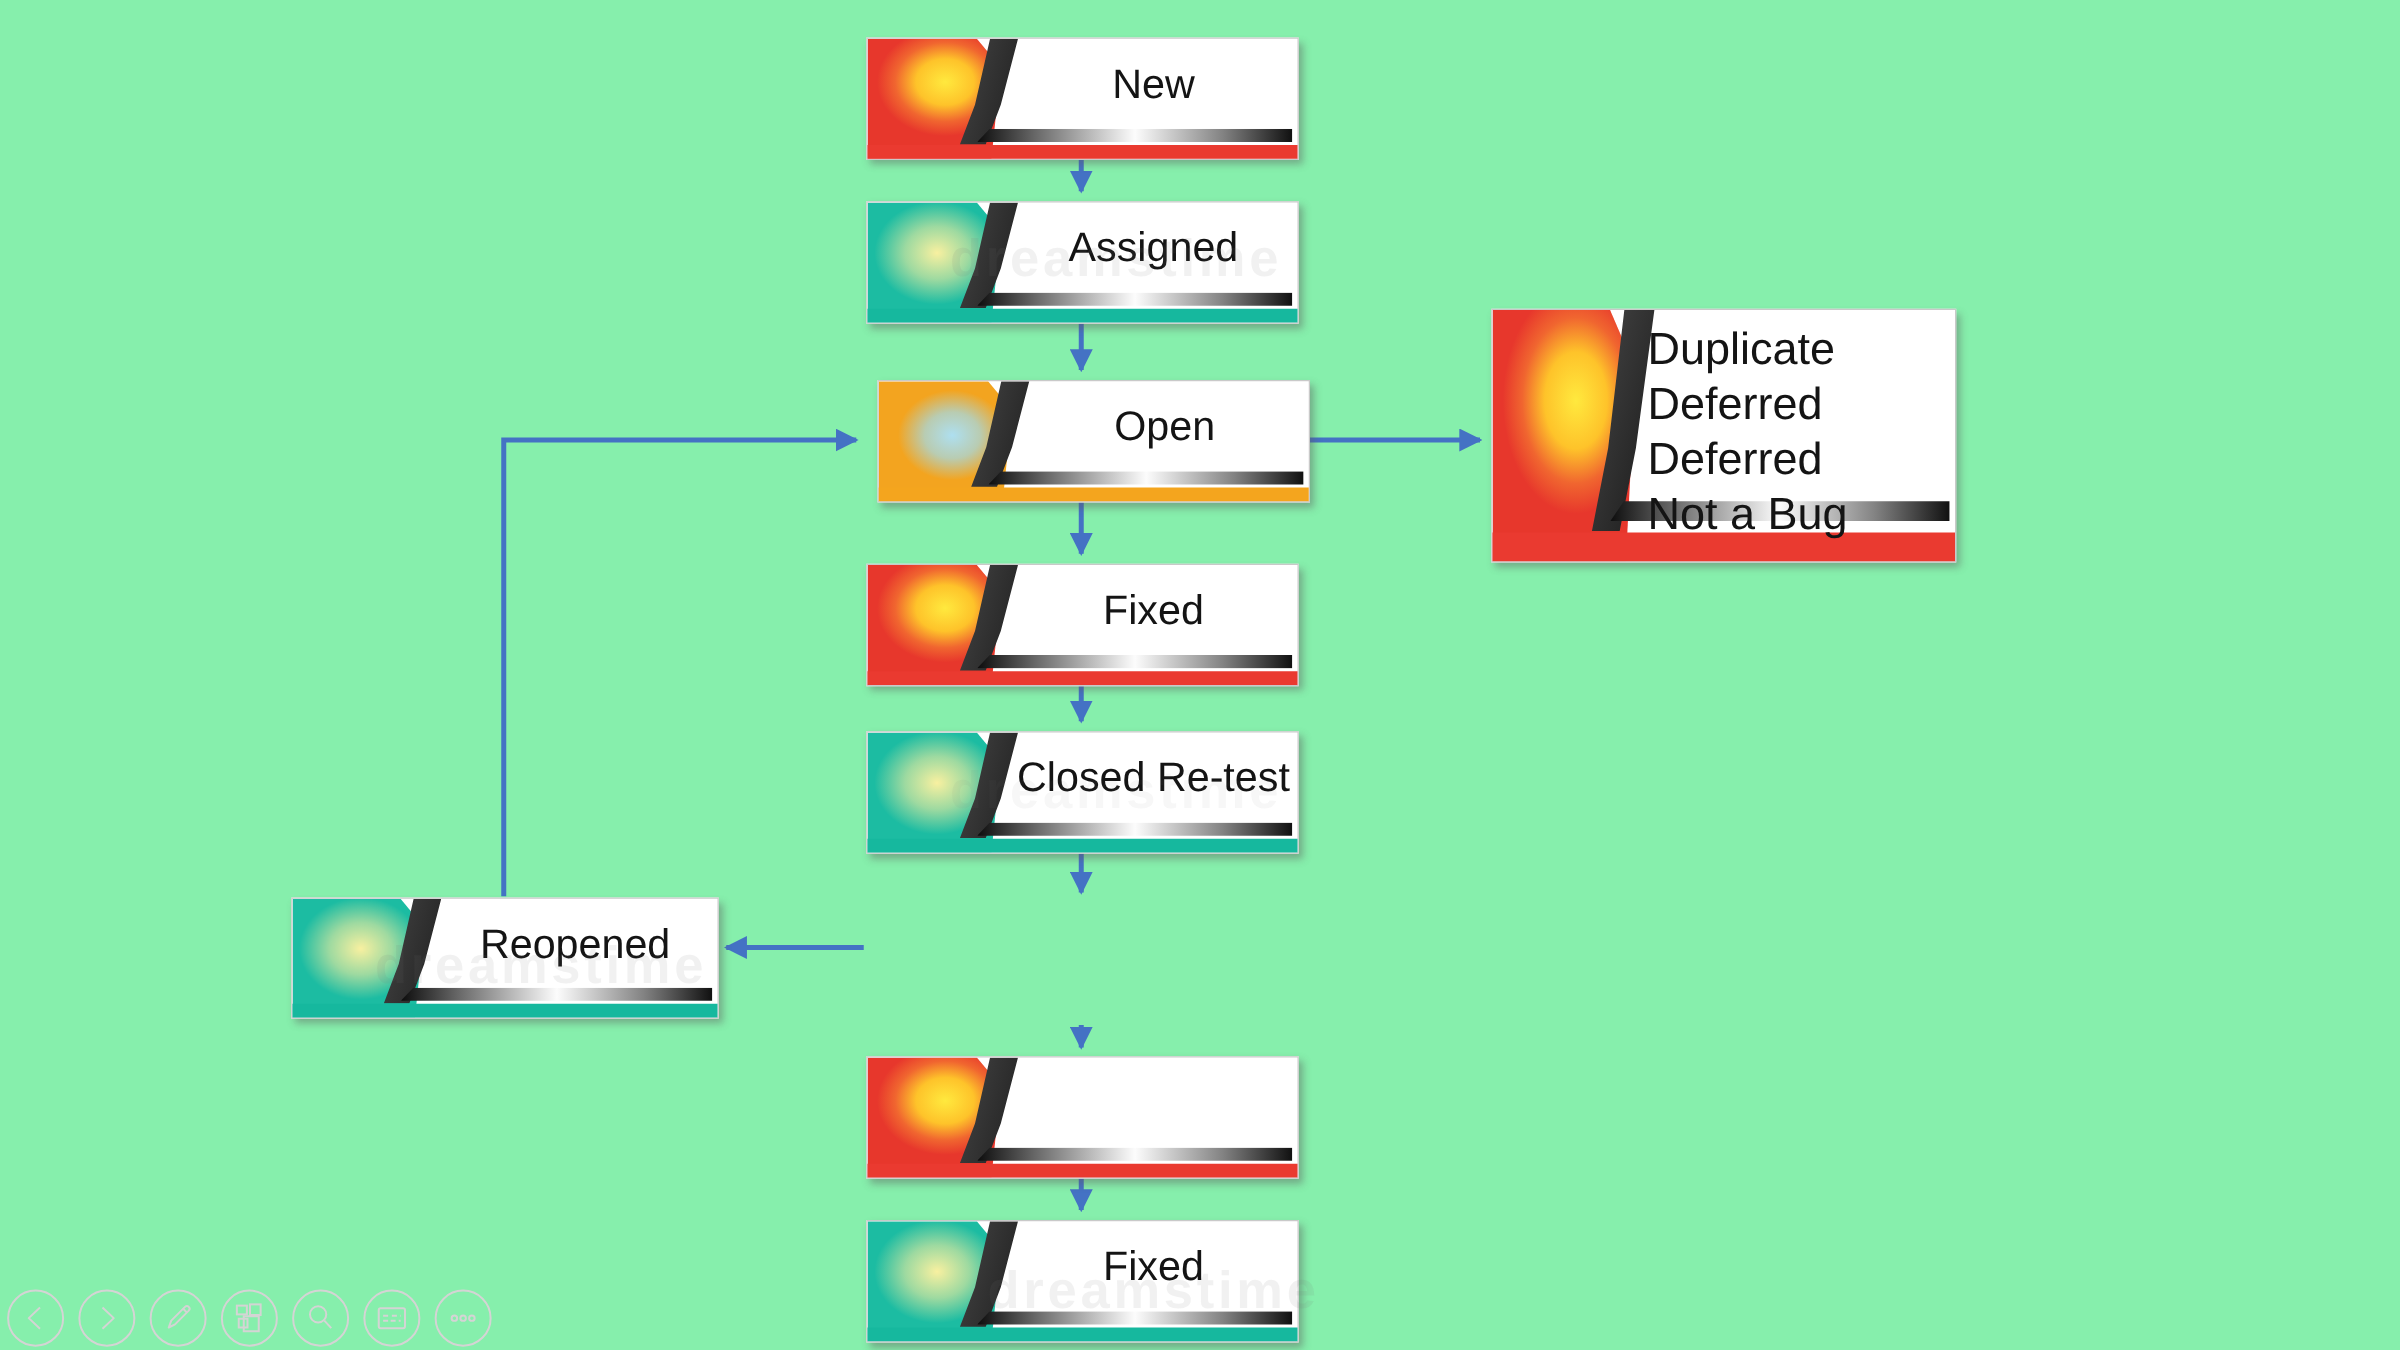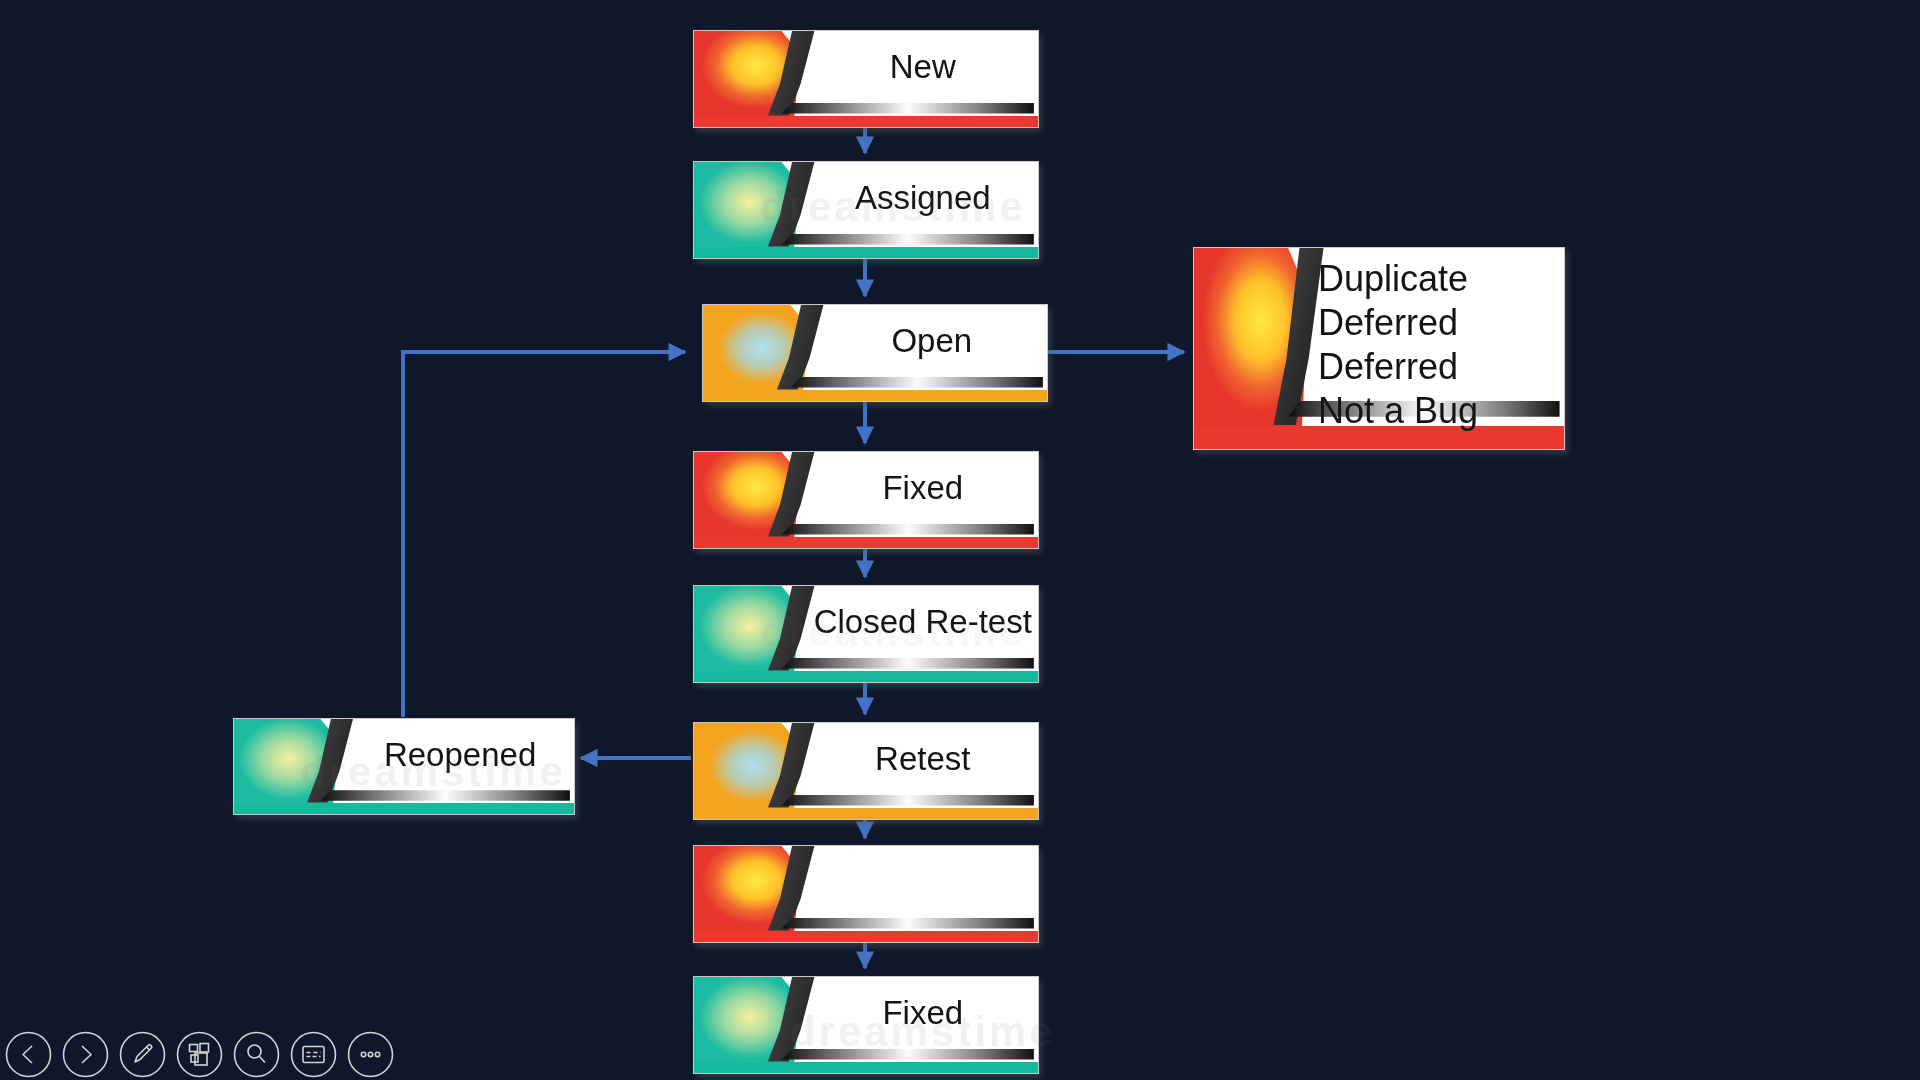--- a/index.html
+++ b/index.html
@@ -1,17 +1,17 @@
 <!DOCTYPE html>
 <html><head>
 <meta charset="utf-8">
 <style>
   html,body{margin:0;padding:0;background:#fff;width:1920px;height:1080px;overflow:hidden;
     font-family:"Liberation Sans","DejaVu Sans",sans-serif;}
-  #canvas{position:relative;width:1920px;height:1080px;background:#0f172a;}
+  #canvas{position:relative;width:1920px;height:1080px;background:#86efac;}
 
   
   #arrows{position:absolute;left:0;top:0;width:1920px;height:1080px;z-index:1;}
 
   
   .node{position:absolute;background:#fff;border:1px solid #c9c9c9;z-index:2;
         box-shadow:3px 4px 6px rgba(90,90,90,.45);}
   .np{position:absolute;left:0;top:0;width:31%;height:100%;
       clip-path:polygon(0 0,82% 0,100% 24%,93% 100%,0 100%);}
   .red    .np{background:radial-gradient(ellipse 62% 55% at 58% 36%,#ffe93e 0%,#fec32a 35%,rgba(248,140,50,.55) 60%,rgba(231,55,44,0) 82%),#e7372c;}
@@ -102,27 +102,20 @@
   </div>
 
   <div class="node teal" style="left:693px;top:585px;width:344px;height:96px">
     <div class="np"></div>
     <div class="chev"></div>
     <div class="silver"></div>
     <div class="bstrip"></div>
     <div class="nlabel">Closed Re-test</div>
   </div>
 
-  <div class="node orange" style="left:693px;top:722px;width:344px;height:96px">
-    <div class="np"></div>
-    <div class="chev"></div>
-    <div class="silver"></div>
-    <div class="bstrip"></div>
-    <div class="nlabel">Retest</div>
-  </div>
 
   <div class="node red" style="left:693px;top:845px;width:344px;height:96px">
     <div class="np"></div>
     <div class="chev"></div>
     <div class="silver"></div>
     <div class="bstrip"></div>
   </div>
 
   <div class="node teal" style="left:693px;top:976px;width:344px;height:96px">
     <div class="np"></div>

